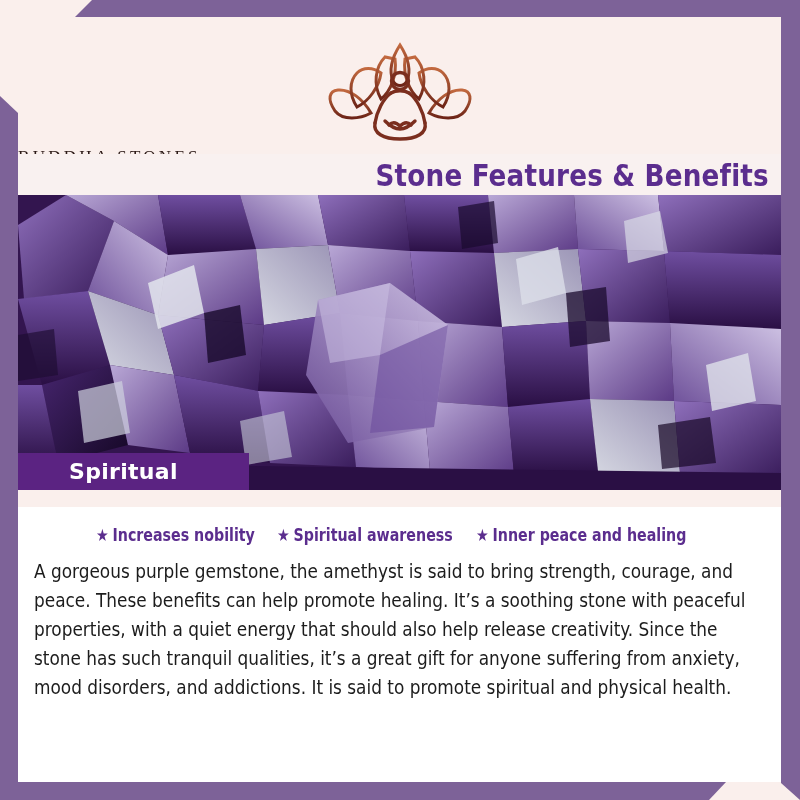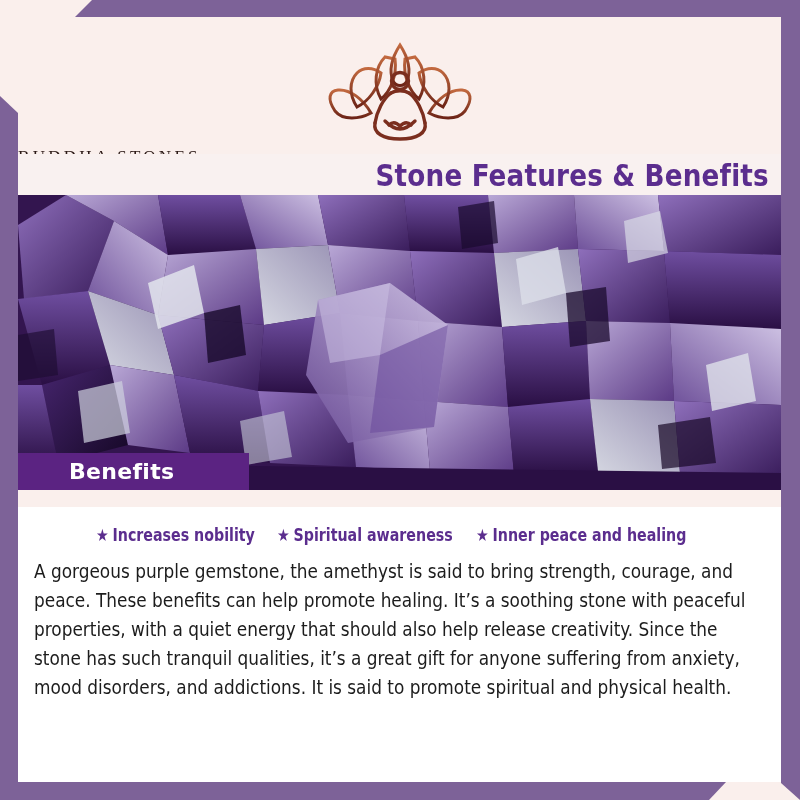--- a/index.html
+++ b/index.html
@@ -225,21 +225,21 @@
 
         <polygon points="186,118 222,110 228,160 190,168" fill="#190a2c" opacity="0.8"></polygon>
         <polygon points="548,98 588,92 592,146 552,152" fill="#1b0b2e" opacity="0.75"></polygon>
         <polygon points="440,12 476,6 480,48 444,54" fill="#1a0a2d" opacity="0.7"></polygon>
         <polygon points="0,140 36,134 40,180 0,186" fill="#1d0c31" opacity="0.65"></polygon>
         <polygon points="640,230 692,222 698,268 644,274" fill="#180927" opacity="0.7"></polygon>
       </svg>
     </div>
 
     <div class="stone-banner">
-      <span class="stone-banner-label">Benefits</span>
+      <span class="stone-banner-label">Spiritual</span>
     </div>
 
     <div class="gap-strip"></div>
 
     <div class="content">
       <div class="benefits">
         <div class="benefit">
           <span class="star">★</span>
           <span>Increases nobility</span>
         </div>

